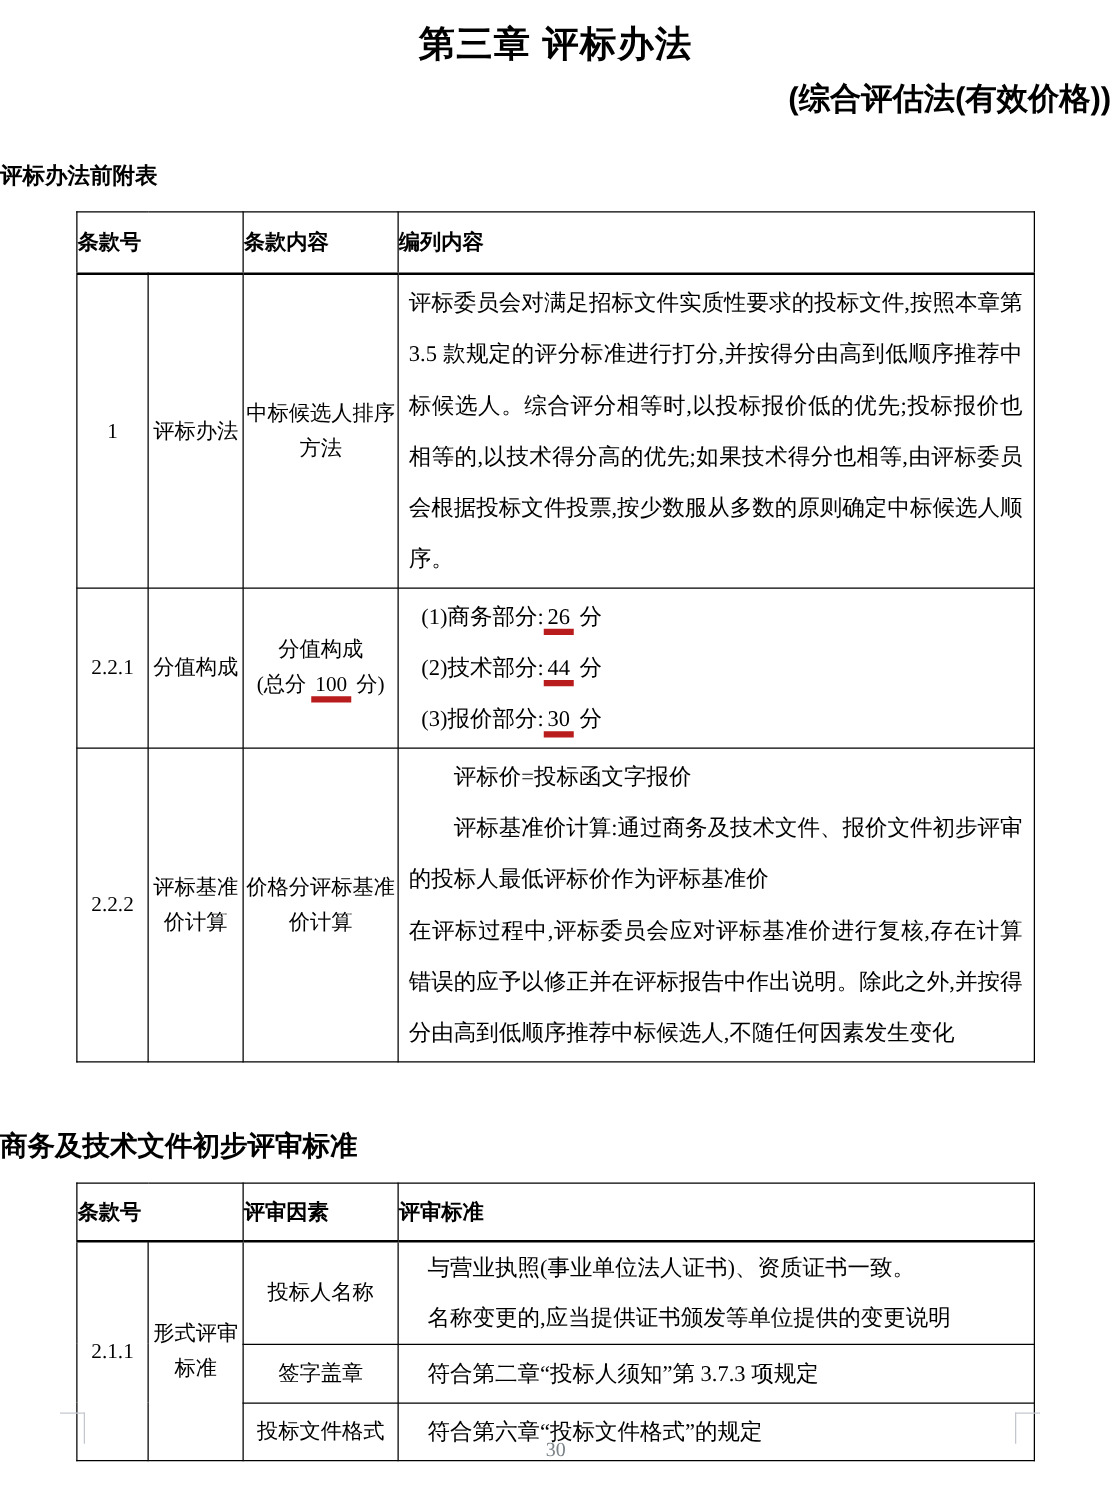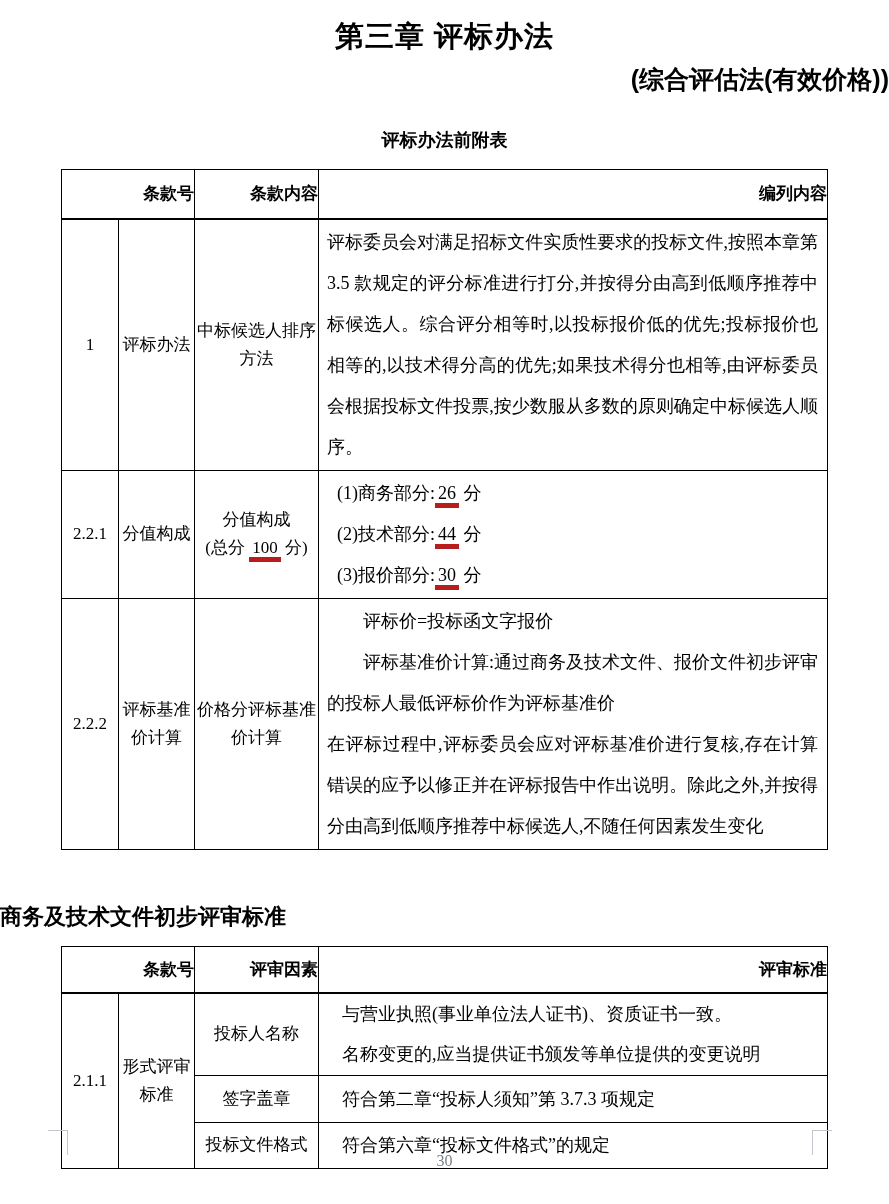--- a/index.html
+++ b/index.html
@@ -26,21 +26,20 @@
   .doc-subtitle {
     margin-top: 8px;
     text-align: right;
     font-family: "Liberation Sans", "DejaVu Sans", sans-serif;
     font-weight: bold;
     font-size: 25px;
     line-height: 34px;
   }
   .table-caption-1 {
     margin-top: 32px;
-    text-align: center;
     font-family: "Liberation Sans", "DejaVu Sans", sans-serif;
     font-weight: bold;
     font-size: 18px;
     line-height: 24px;
   }
   .table-caption-2 {
     margin-top: 53px;
     text-align: left;
     font-family: "Liberation Sans", "DejaVu Sans", sans-serif;
     font-weight: bold;
@@ -58,21 +57,21 @@
   .doc-table td, .doc-table th {
     border: 1px solid #000000;
     vertical-align: middle;
     font-weight: normal;
   }
   .doc-table th {
     border-bottom: 2px solid #000000;
     font-family: "Liberation Sans", "DejaVu Sans", sans-serif;
     font-weight: bold;
     font-size: 17px;
-    text-align: right;
+    text-align: left;
   }
   .cell-center {
     text-align: center;
     font-size: 17px;
     line-height: 28px;
     padding: 2px;
   }
   .cell-detail {
     font-size: 18px;
     line-height: 41px;

